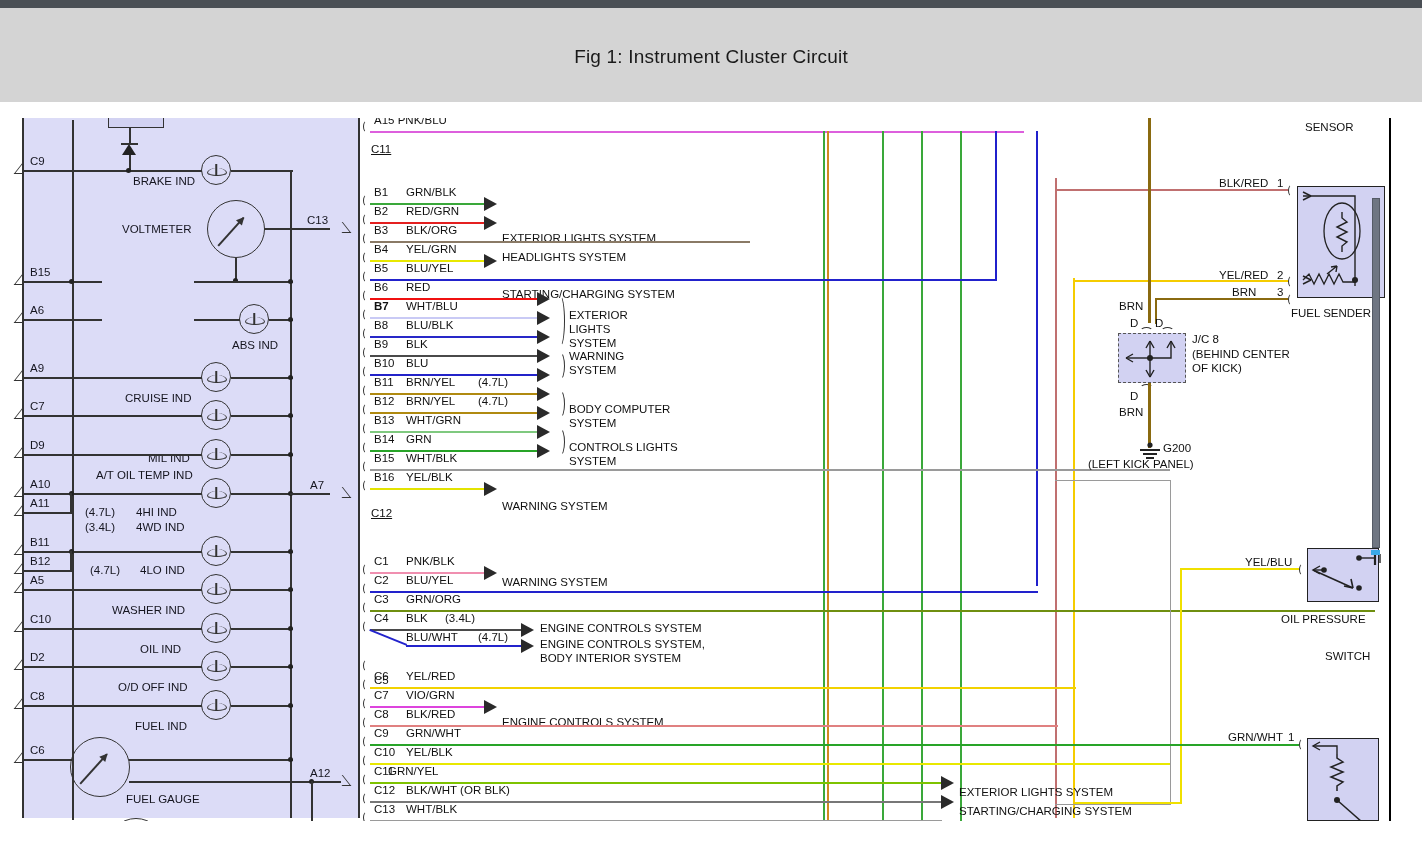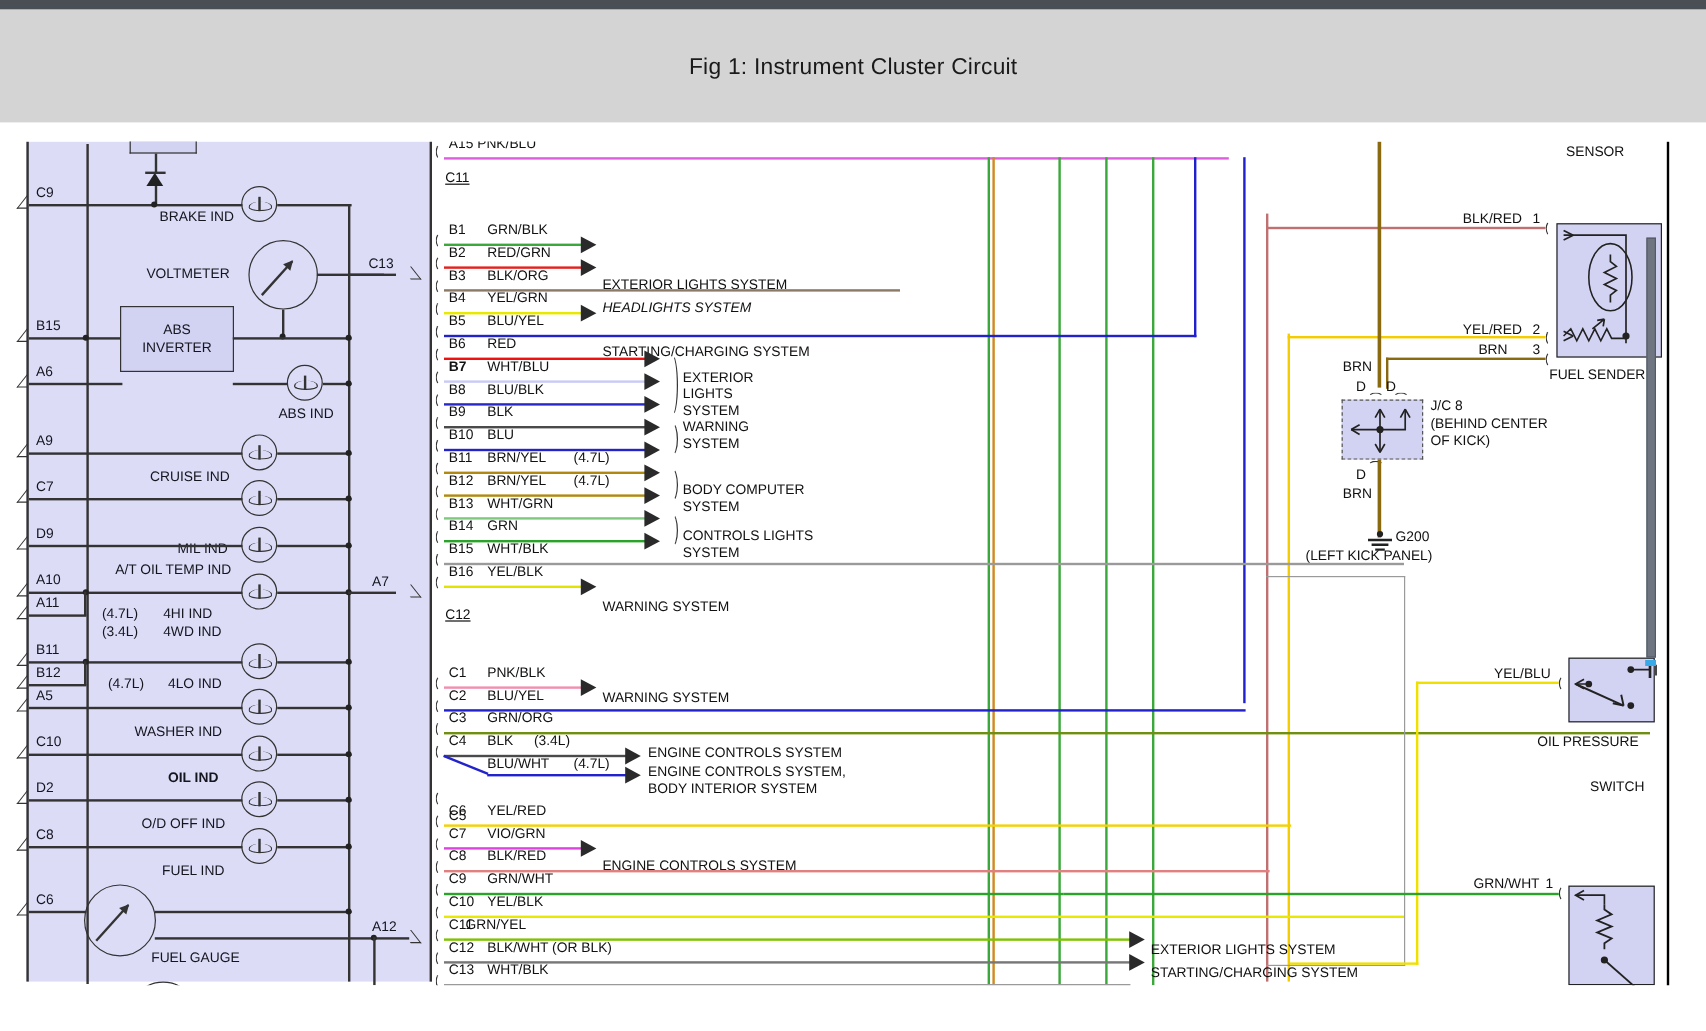--- a/index.html
+++ b/index.html
@@ -155,24 +155,20 @@
     <div class="wire" style="left:290px;top:110px;width:40px;"></div>
     <div class="arw-l-open" style="left:338px;top:104px;transform:scaleX(-1) skewX(-38deg);"></div>
     <div class="cl-txt" style="left:307px;top:96px;">C13</div>
     <div class="vwire" style="left:235px;top:140px;height:22px;"></div>
     <div class="dot" style="left:233px;top:160px;"></div>
 
     <div class="arw-l-open" style="left:18px;top:156px;"></div>
     <div class="cl-txt" style="left:30px;top:148px;">B15</div>
     <div class="wire" style="left:24px;top:163px;width:78px;"></div>
     <div class="dot" style="left:69px;top:161px;"></div>
-    <div class="box-abs" style="left:100px;top:137px;width:95px;height:55px;">
-      <span><span>ABS</span><br>
-      <span>INVERTER</span></span>
-    </div>
     <div class="wire" style="left:194px;top:163px;width:99px;"></div>
     <div class="dot" style="left:288px;top:161px;"></div>
 
     <div class="arw-l-open" style="left:18px;top:194px;"></div>
     <div class="cl-txt" style="left:30px;top:186px;">A6</div>
     <div class="wire" style="left:24px;top:201px;width:78px;"></div>
     <div class="wire" style="left:194px;top:201px;width:46px;"></div>
     <div class="lamp" style="left:239px;top:186px;">
         <span class="lamp-fil"></span>
       </div>
@@ -258,21 +254,21 @@
     <div class="cl-txt" style="left:112px;top:486px;">WASHER IND</div>
 
     <div class="arw-l-open" style="left:18px;top:503px;"></div>
     <div class="cl-txt" style="left:30px;top:495px;">C10</div>
     <div class="wire" style="left:24px;top:510px;width:178px;"></div>
     <div class="lamp" style="left:201px;top:495px;">
         <span class="lamp-fil"></span>
       </div>
     <div class="wire" style="left:231px;top:510px;width:62px;"></div>
     <div class="dot" style="left:288px;top:508px;"></div>
-    <div class="cl-txt" style="left:140px;top:525px;font-weight:bold;">OIL IND</div>
+    <div class="cl-txt" style="left:140px;top:525px;">OIL IND</div>
 
     <div class="arw-l-open" style="left:18px;top:541px;"></div>
     <div class="cl-txt" style="left:30px;top:533px;">D2</div>
     <div class="wire" style="left:24px;top:548px;width:178px;"></div>
     <div class="lamp" style="left:201px;top:533px;">
         <span class="lamp-fil"></span>
       </div>
     <div class="wire" style="left:231px;top:548px;width:62px;"></div>
     <div class="dot" style="left:288px;top:546px;"></div>
     <div class="cl-txt" style="left:118px;top:563px;">O/D OFF IND</div>
@@ -323,21 +319,21 @@
     <div class="pinrow" style="left:406px;top:68px;">GRN/BLK</div>
     <div class="pinwire" style="left:370px;top:85px;width:115px;background:#3aa83a;"></div>
     <div class="arw-r" style="left:484px;top:79px;"></div>
     <div class="sys" style="left:502px;top:114px;">EXTERIOR LIGHTS SYSTEM</div>
 
     <div class="conn" style="left:363px;top:95px;"></div>
     <div class="pinrow" style="left:374px;top:87px;">B2</div>
     <div class="pinrow" style="left:406px;top:87px;">RED/GRN</div>
     <div class="pinwire" style="left:370px;top:104px;width:115px;background:#e42020;"></div>
     <div class="arw-r" style="left:484px;top:98px;"></div>
-    <div class="sys" style="left:502px;top:133px;font-style:italic;">HEADLIGHTS SYSTEM</div>
+    <div class="sys" style="left:502px;top:133px;">HEADLIGHTS SYSTEM</div>
 
     <div class="conn" style="left:363px;top:114px;"></div>
     <div class="pinrow" style="left:374px;top:106px;">B3</div>
     <div class="pinrow" style="left:406px;top:106px;text-align:right;">BLK/ORG</div>
     <div class="pinwire" style="left:370px;top:123px;width:380px;background:#8a7a66;"></div>
     <div class="pinwire v" style="left:748px;top:123px;width:2px;height:-0px;background:#8a7a66;"></div>
 
     <div class="conn" style="left:363px;top:133px;"></div>
     <div class="pinrow" style="left:374px;top:125px;">B4</div>
     <div class="pinrow" style="left:406px;top:125px;">YEL/GRN</div>

